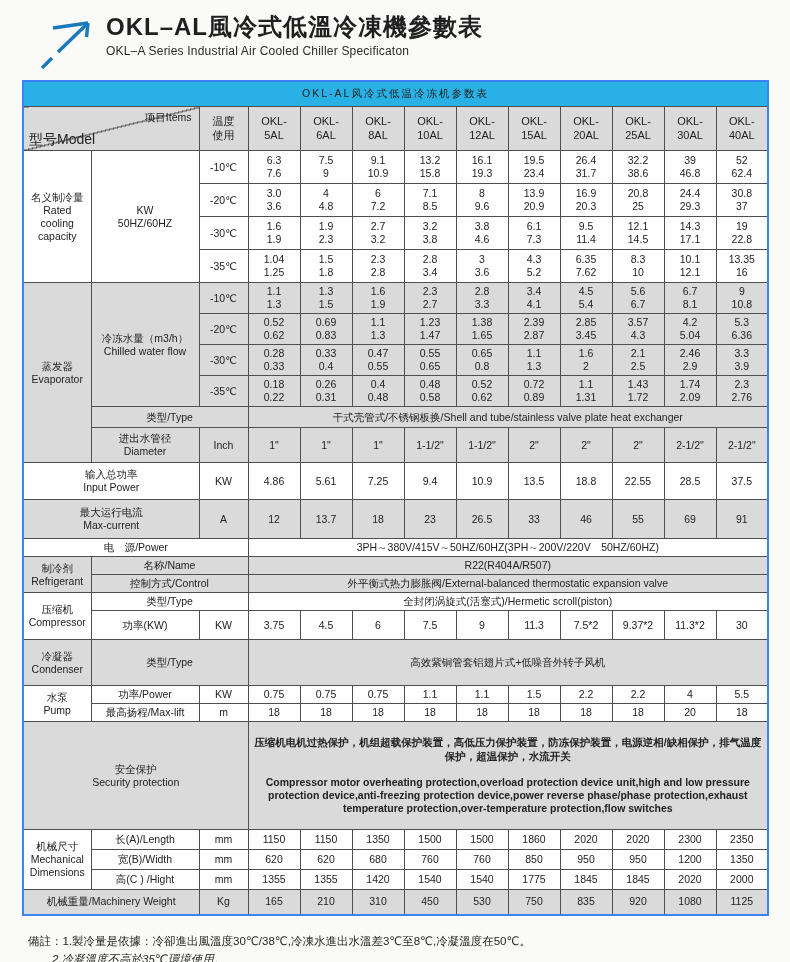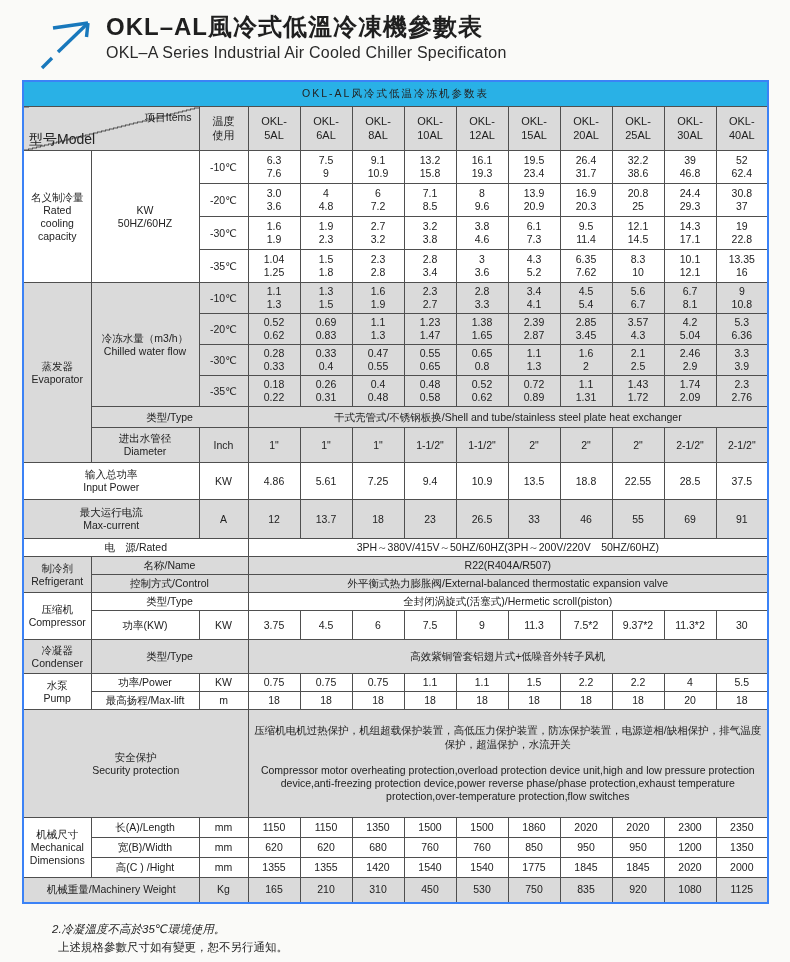--- a/index.html
+++ b/index.html
@@ -5,22 +5,22 @@
   html,body{margin:0;padding:0;}
   body{
     width:790px;height:962px;
     background:#fafaf8;
     font-family:"Liberation Sans","DejaVu Sans",sans-serif;
     color:#222;
     overflow:hidden;
   }
   .page-header{display:flex;align-items:flex-start;padding:13px 0 0 36px;}
   .logo{margin:4px 14px 0 0;flex:0 0 auto;}
-  .title-zh{font-size:24px;font-weight:600;color:#1f1f1f;letter-spacing:1px;line-height:1.15;}
-  .title-en{font-size:16px;font-weight:500;color:#2a2a2a;margin-top:3px;letter-spacing:.2px;}
+  .title-zh{font-size:24px;font-weight:600;color:#1f1f1f;letter-spacing:1px;line-height:1.15;text-align:center;}
+  .title-en{font-size:12px;font-weight:500;color:#2a2a2a;margin-top:3px;letter-spacing:.2px;}
 
   table.spec{
     border-collapse:collapse;table-layout:fixed;
     width:746px;margin:9px 0 0 22px;
     border:2px solid #3b82f6;
   }
   table.spec td{
     border:1px solid #4f4f4f;
     font-size:10.5px;line-height:1.25;
     text-align:center;vertical-align:middle;
@@ -37,25 +37,25 @@
   tr.hdr td{font-size:11px;height:29px;}
   td.diag{
     position:relative;
     background:#dadada linear-gradient(to bottom right,
       transparent calc(50% - 0.6px), #4f4f4f calc(50% - 0.6px),
       #4f4f4f calc(50% + 0.6px), transparent calc(50% + 0.6px)) !important;
   }
   td.diag .dm{position:absolute;left:5px;bottom:2px;font-size:14px;}
   td.diag .di{position:absolute;right:7px;top:4px;font-size:10.5px;}
   td.lab{font-size:10.5px;margin-top:44px;}
-  td.left{text-align:left;padding:4px 7px;line-height:1.5;}
+  td.left{text-align:left;padding:4px 7px;line-height:1.5;font-weight:bold;}
   td.left span{display:block;}
   .rh33{height:33px}.rh31{height:31px}.rh21{height:21px}.rh35{height:35px}
   .rh37{height:37px}.rh39{height:39px}.rh18{height:18px}.rh29{height:29px}
-  .rh30{height:34px}.rh84{height:84px}.rh20{height:20px}.rh25{height:25px}
+  .rh30{height:46px}.rh84{height:84px}.rh20{height:20px}.rh25{height:25px}
 
   .notes{margin:16px 0 0 28px;font-size:11.5px;color:#262626;}
   .notes .n{line-height:1.62;}
   .notes .ind1{padding-left:24px;font-style:italic;}
   .notes .ind2{padding-left:30px;}
 </style>
 </head>
 <body>
 
 <div class="page-header">
@@ -314,21 +314,21 @@
 1.31</td>
         <td>1.43
 1.72</td>
         <td>1.74
 2.09</td>
         <td>2.3
 2.76</td>
       </tr>
   <tr class="g rh21">
     <td class="lab" colspan="2">类型/Type</td>
-    <td colspan="10">干式壳管式/不锈钢板换/Shell and tube/stainless steel plate heat exchanger</td>
+    <td colspan="10">干式壳管式/不锈钢板换/Shell and tube/stainless valve plate heat exchanger</td>
   </tr>
   <tr class="g rh35">
     <td class="lab">进出水管径
 Diameter</td>
     <td>Inch</td>
   <td>1"</td>
         <td>1"</td>
         <td>1"</td>
         <td>1-1/2"</td>
         <td>1-1/2"</td>
@@ -365,21 +365,21 @@
         <td>23</td>
         <td>26.5</td>
         <td>33</td>
         <td>46</td>
         <td>55</td>
         <td>69</td>
         <td>91</td>
       </tr>
 
   <tr class="rh18">
-    <td class="lab" colspan="3">电　源/Rated</td>
+    <td class="lab" colspan="3">电　源/Power</td>
     <td colspan="10">3PH～380V/415V～50HZ/60HZ(3PH～200V/220V　50HZ/60HZ)</td>
   </tr>
 
   <tr class="g rh18">
     <td class="lab" rowspan="2">制冷剂
 Refrigerant</td>
     <td class="lab" colspan="2">名称/Name</td>
     <td colspan="10">R22(R404A/R507)</td>
   </tr>
   <tr class="g rh18">
@@ -512,16 +512,17 @@
         <td>750</td>
         <td>835</td>
         <td>920</td>
         <td>1080</td>
         <td>1125</td>
       </tr>
 </tbody>
   </table>
 
 <div class="notes">
+  <div class="n">備註：1.製冷量是依據：冷卻進出風溫度30℃/38℃,冷凍水進出水溫差3℃至8℃,冷凝溫度在50℃。</div>
   <div class="n ind1">2.冷凝溫度不高於35℃環境使用。</div>
   <div class="n ind2">上述規格參數尺寸如有變更，恕不另行通知。</div>
 
 </div>
 
 </body></html>

